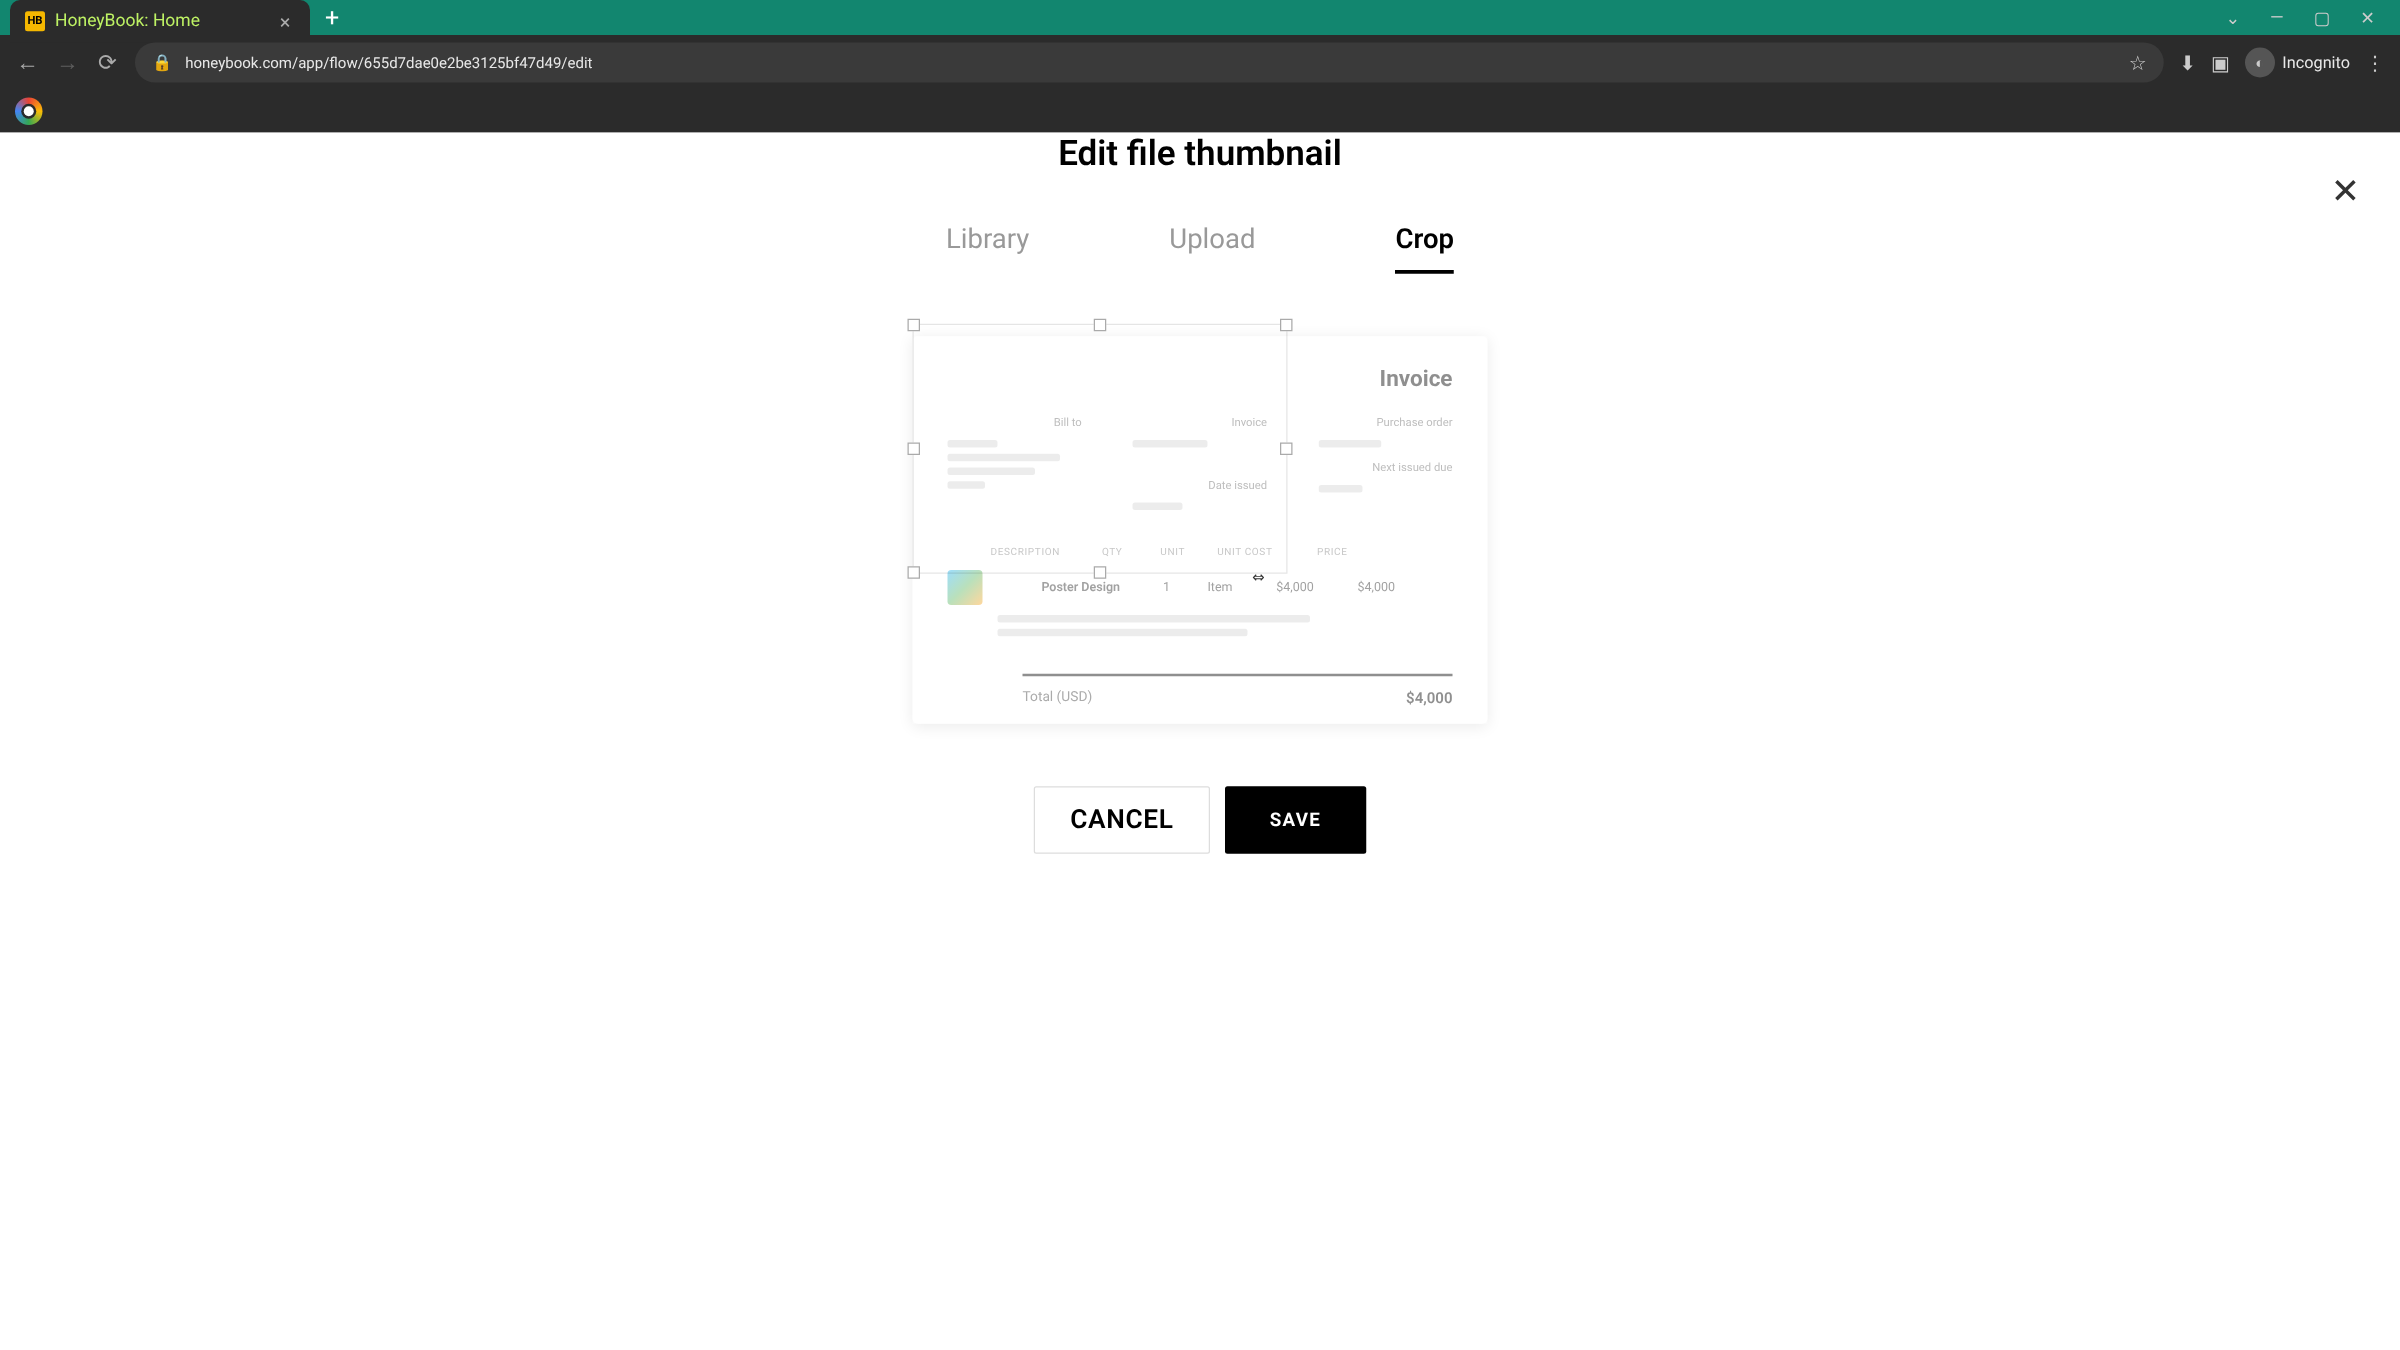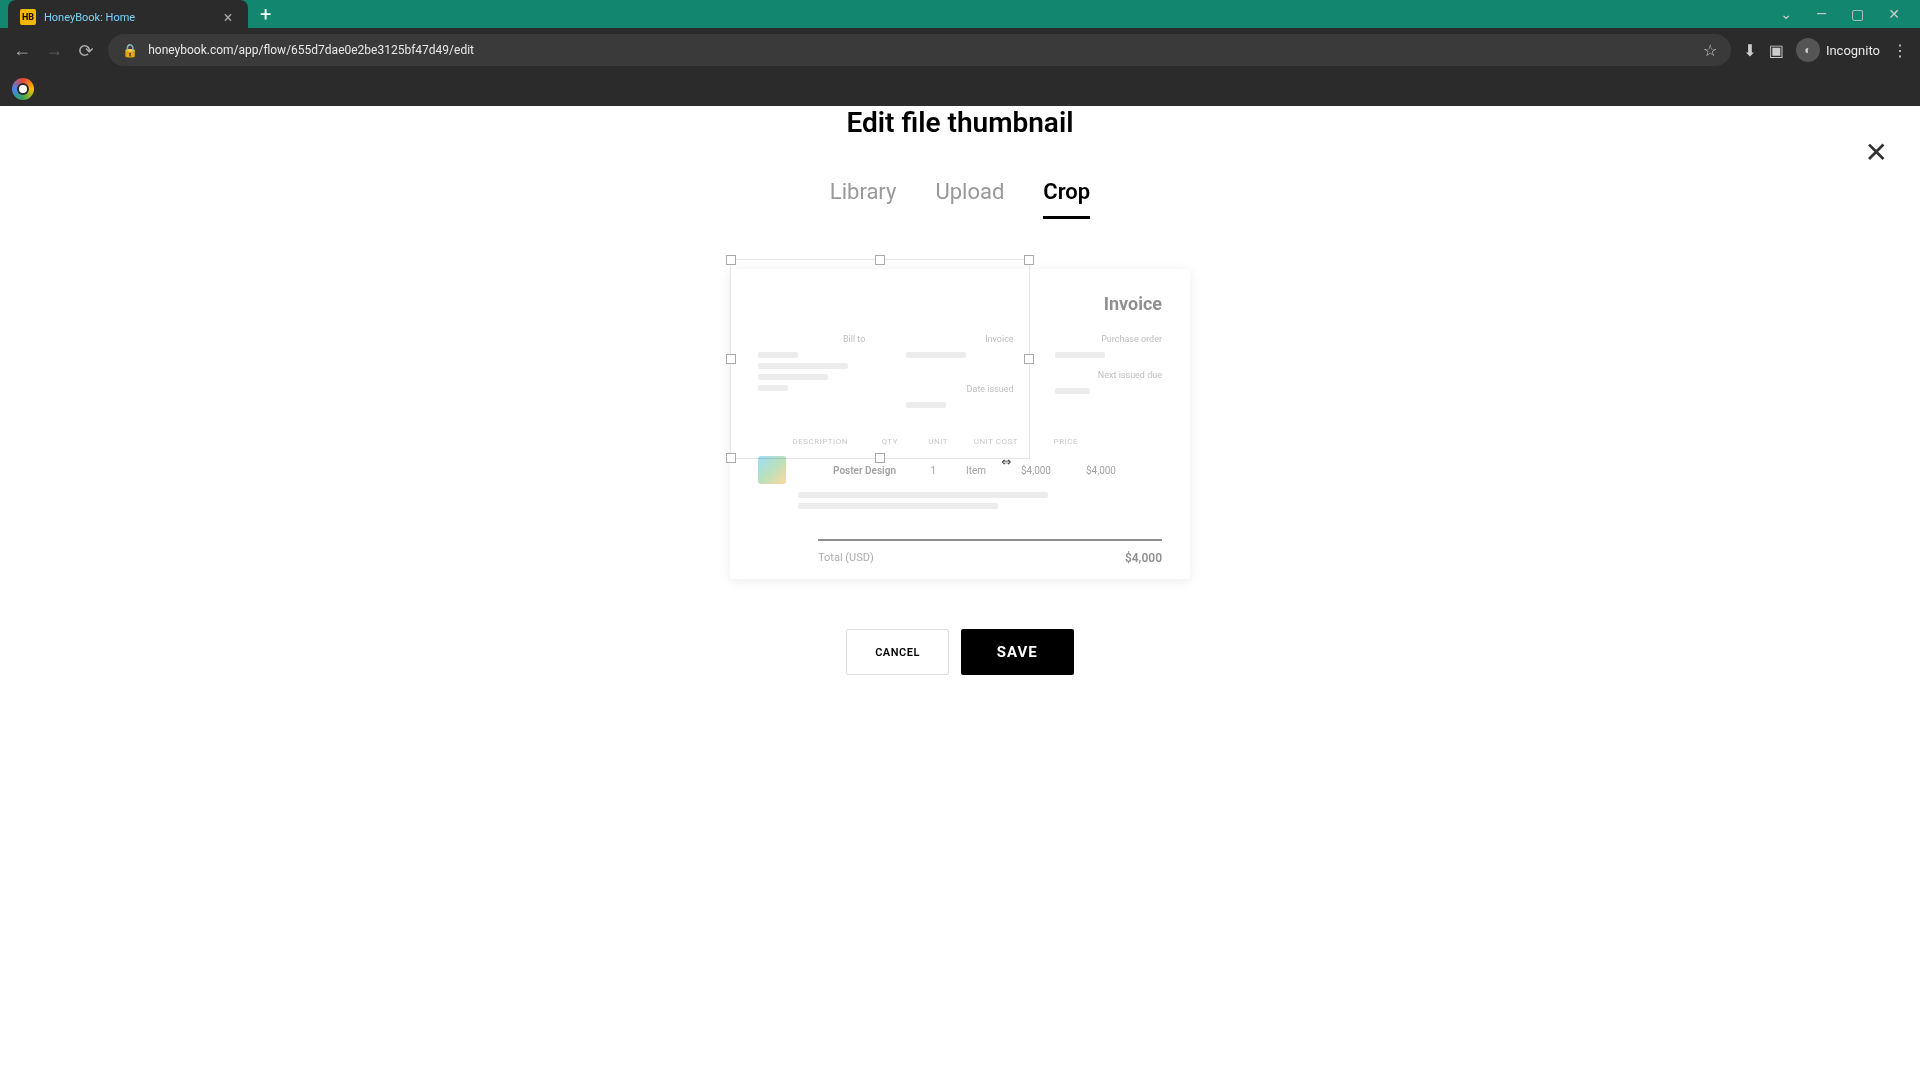--- a/index.html
+++ b/index.html
@@ -3,21 +3,21 @@
   <meta charset="utf-8">
   <style>
     * { margin: 0; padding: 0; box-sizing: border-box; font-family: -apple-system, BlinkMacSystemFont, 'Segoe UI', Roboto, sans-serif; }
     body { width: 1920px; height: 1080px; overflow: hidden; background: #fff; }
 
     
     .browser-chrome { background: #2b2b2b; }
     .tab-bar { background: #12866f; height: 28px; display: flex; align-items: center; padding: 0 8px; }
     .tab { background: #2b2b2b; height: 34px; border-radius: 8px 8px 0 0; display: flex; align-items: center; padding: 0 12px; gap: 8px; min-width: 240px; margin-top: 6px; }
     .favicon { width: 16px; height: 16px; background: #f5b800; border-radius: 2px; display: flex; align-items: center; justify-content: center; font-size: 9px; font-weight: bold; color: #000; }
-    .tab-title { color: #7dd3fc; font-size: 11px; flex: 1; }
+    .tab-title { color: #bef264; font-size: 14px; flex: 1; }
     .tab-close { color: #aaa; font-size: 16px; cursor: pointer; width: 16px; text-align: center; }
     .new-tab { color: #fff; font-size: 20px; margin-left: 12px; cursor: pointer; }
     .window-controls { margin-left: auto; display: flex; gap: 24px; color: #ccc; padding-right: 12px; }
     .window-controls span { cursor: pointer; font-size: 14px; }
 
     .nav-bar { background: #2b2b2b; height: 44px; display: flex; align-items: center; padding: 0 12px; gap: 12px; }
     .nav-btn { color: #aaa; font-size: 18px; cursor: pointer; width: 20px; text-align: center; }
     .nav-btn.disabled { opacity: 0.4; }
     .address-bar { flex: 1; background: #3a3a3a; height: 32px; border-radius: 16px; display: flex; align-items: center; padding: 0 14px; gap: 10px; }
     .lock-icon { color: #ccc; font-size: 13px; }
@@ -31,21 +31,21 @@
     .bookmark-icon { width: 22px; height: 22px; border-radius: 50%; background: conic-gradient(#ea4335, #fbbc05, #34a853, #4285f4, #ea4335); position: relative; }
     .bookmark-icon::after { content: ''; position: absolute; inset: 5px; background: #2b2b2b; border-radius: 50%; }
     .bookmark-icon::before { content: ''; position: absolute; inset: 7px; background: #fff; border-radius: 50%; z-index: 1; }
 
     
     .content-area { background: #fff; height: calc(1080px - 118px); position: relative; }
     .modal { }
     .modal-title { text-align: center; font-size: 28px; font-weight: 600; color: #000; }
     .close-modal { position: absolute; top: 30px; right: 32px; font-size: 28px; color: #333; cursor: pointer; font-weight: 300; }
 
-    .tabs { display: flex; justify-content: center; gap: 39px; margin-top: 40px; }
+    .tabs { display: flex; justify-content: center; gap: 112px; margin-top: 40px; }
     .tab-item { font-size: 22px; color: #999; cursor: pointer; padding-bottom: 12px; border-bottom: 3px solid transparent; }
     .tab-item.active { color: #000; font-weight: 600; border-bottom-color: #000; }
 
     .crop-area { width: 460px; height: 320px; margin: 40px auto 0; position: relative; }
     .crop-box { position: absolute; left: 0; top: 0; width: 300px; height: 200px; border: 1px solid rgba(0,0,0,0.1); }
     .crop-handle { position: absolute; width: 10px; height: 10px; background: #fff; border: 1px solid #aaa; }
     .crop-handle.tl { left: -5px; top: -5px; cursor: nwse-resize; }
     .crop-handle.tc { left: calc(50% - 5px); top: -5px; cursor: ns-resize; }
     .crop-handle.tr { right: -5px; top: -5px; cursor: nesw-resize; }
     .crop-handle.ml { left: -5px; top: calc(50% - 5px); cursor: ew-resize; }
@@ -64,21 +64,21 @@
     .skel { height: 6px; background: #ddd; border-radius: 2px; margin-bottom: 5px; }
     .inv-headers { display: flex; gap: 20px; margin-top: 24px; font-size: 8px; color: #999; letter-spacing: 0.5px; }
     .inv-row { display: flex; gap: 20px; align-items: center; margin-top: 10px; }
     .inv-thumb { width: 28px; height: 28px; background: linear-gradient(135deg, #4fc3f7, #81c784, #ffb74d); border-radius: 3px; }
     .inv-cell { font-size: 10px; color: #555; }
     .inv-total-row { display: flex; justify-content: space-between; margin-top: 30px; border-top: 2px solid #333; padding-top: 10px; margin-left: 60px; }
     .inv-total-label { font-size: 11px; color: #666; }
     .inv-total-val { font-size: 12px; color: #333; font-weight: 600; }
 
     .action-bar { display: flex; justify-content: center; gap: 12px; margin-top: 50px; }
-    .btn-cancel { background: #fff; border: 1px solid #ddd; padding: 14px 28px; font-size: 11px; font-weight: 600; letter-spacing: 0.5px; cursor: pointer; border-radius: 2px; }
+    .btn-cancel { background: #fff; border: 1px solid #ddd; padding: 14px 28px; font-size: 21px; font-weight: 600; letter-spacing: 0.5px; cursor: pointer; border-radius: 2px; }
     .btn-save { background: #000; color: #fff; border: none; padding: 14px 36px; font-size: 15px; font-weight: 700; letter-spacing: 1px; cursor: pointer; border-radius: 2px; }
   </style>
 </head>
 <body>
 
 <div class="browser-chrome">
   <div class="tab-bar">
     <div class="tab">
       <div class="favicon">HB</div>
       <span class="tab-title">HoneyBook: Home</span>

